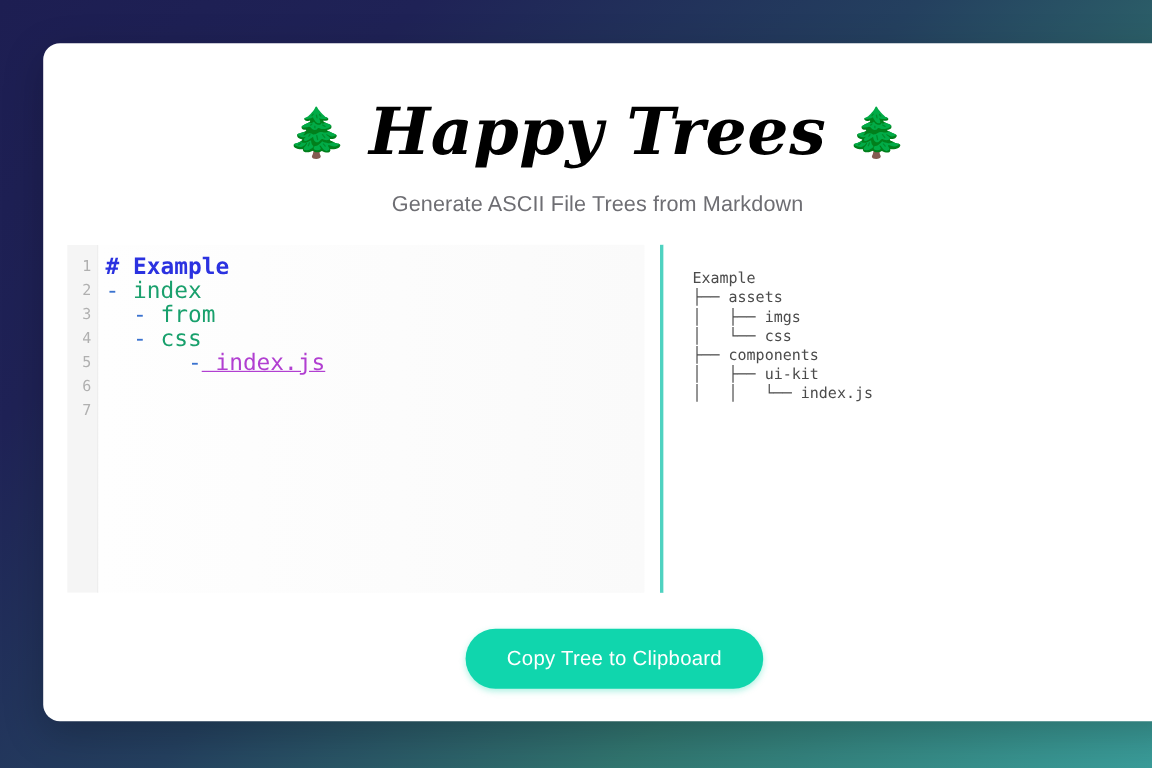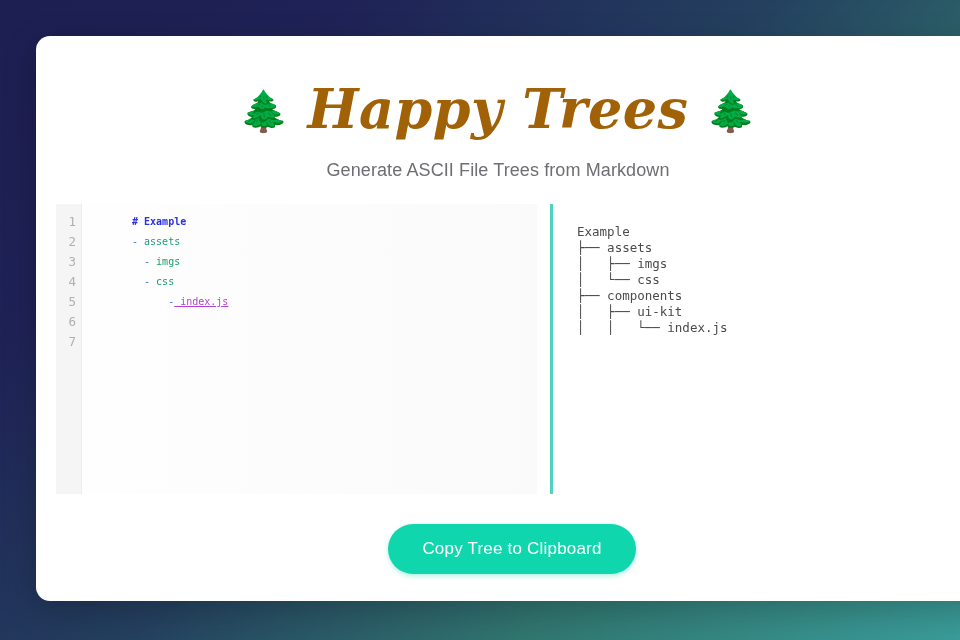--- a/index.html
+++ b/index.html
@@ -59,21 +59,21 @@
     line-height: 1;
     display: inline-block;
     transform: translateY(2px);
   }
   .app-title {
     font-family: "DejaVu Serif", serif;
     font-style: italic;
     font-weight: 700;
     font-size: 54px;
     letter-spacing: 0.5px;
-    color: #a16207;
+    color: #000000;
     line-height: 1;
     white-space: nowrap;
   }
   .subtitle {
     margin-top: 14px;
     font-size: 18px;
     color: #6e6e73;
     font-weight: 400;
     letter-spacing: 0.1px;
   }
@@ -117,24 +117,23 @@
 
   .code-area {
     flex: 1 1 auto;
     padding-top: 8px;
     padding-left: 6px;
     box-sizing: border-box;
     background: linear-gradient(90deg, #fefefe 0%, #fcfcfc 55%, #fafafa 100%);
   }
   .code-line {
     font-family: "DejaVu Sans Mono", monospace;
-    font-size: 10px;
+    font-size: 19px;
     line-height: 20px;
     white-space: pre;
-    margin-left: 44px;
   }
   .tok-head   { color: #2b32e0; font-weight: 700; }
   .tok-l1b    { color: #1aa06d; }
   .tok-l2     { color: #18a06c; }
   .tok-l3     { color: #7d3fd1; }
   .tok-l4     { color: #b13fd1; text-decoration: underline; }
   .tok-dash   { color: #3a72cf; }
 
   .divider {
     width: 3px;
@@ -206,22 +205,22 @@
             <div class="gutter-num">1</div>
             <div class="gutter-num">2</div>
             <div class="gutter-num">3</div>
             <div class="gutter-num">4</div>
             <div class="gutter-num">5</div>
             <div class="gutter-num">6</div>
             <div class="gutter-num">7</div>
           </div>
         <div class="code-area" id="code-area">
             <div class="code-line"><span></span><span class="tok-head">#</span><span class="tok-head"> Example</span></div>
-            <div class="code-line"><span></span><span class="tok-dash">-</span><span class="tok-l1b"> assets</span></div>
-            <div class="code-line"><span>  </span><span class="tok-dash">-</span><span class="tok-l2"> imgs</span></div>
+            <div class="code-line"><span></span><span class="tok-dash">-</span><span class="tok-l1b"> index</span></div>
+            <div class="code-line"><span>  </span><span class="tok-dash">-</span><span class="tok-l2"> from</span></div>
             <div class="code-line"><span>  </span><span class="tok-dash">-</span><span class="tok-l2"> css</span></div>
             <div class="code-line"><span>      </span><span class="tok-dash">-</span><span class="tok-l4"> index.js</span></div>
           </div>
       </div>
 
       <div class="divider"></div>
 
       <div class="preview-pane" id="preview-pane">
           <div class="tree-line">Example</div>
           <div class="tree-line">├── assets</div>

